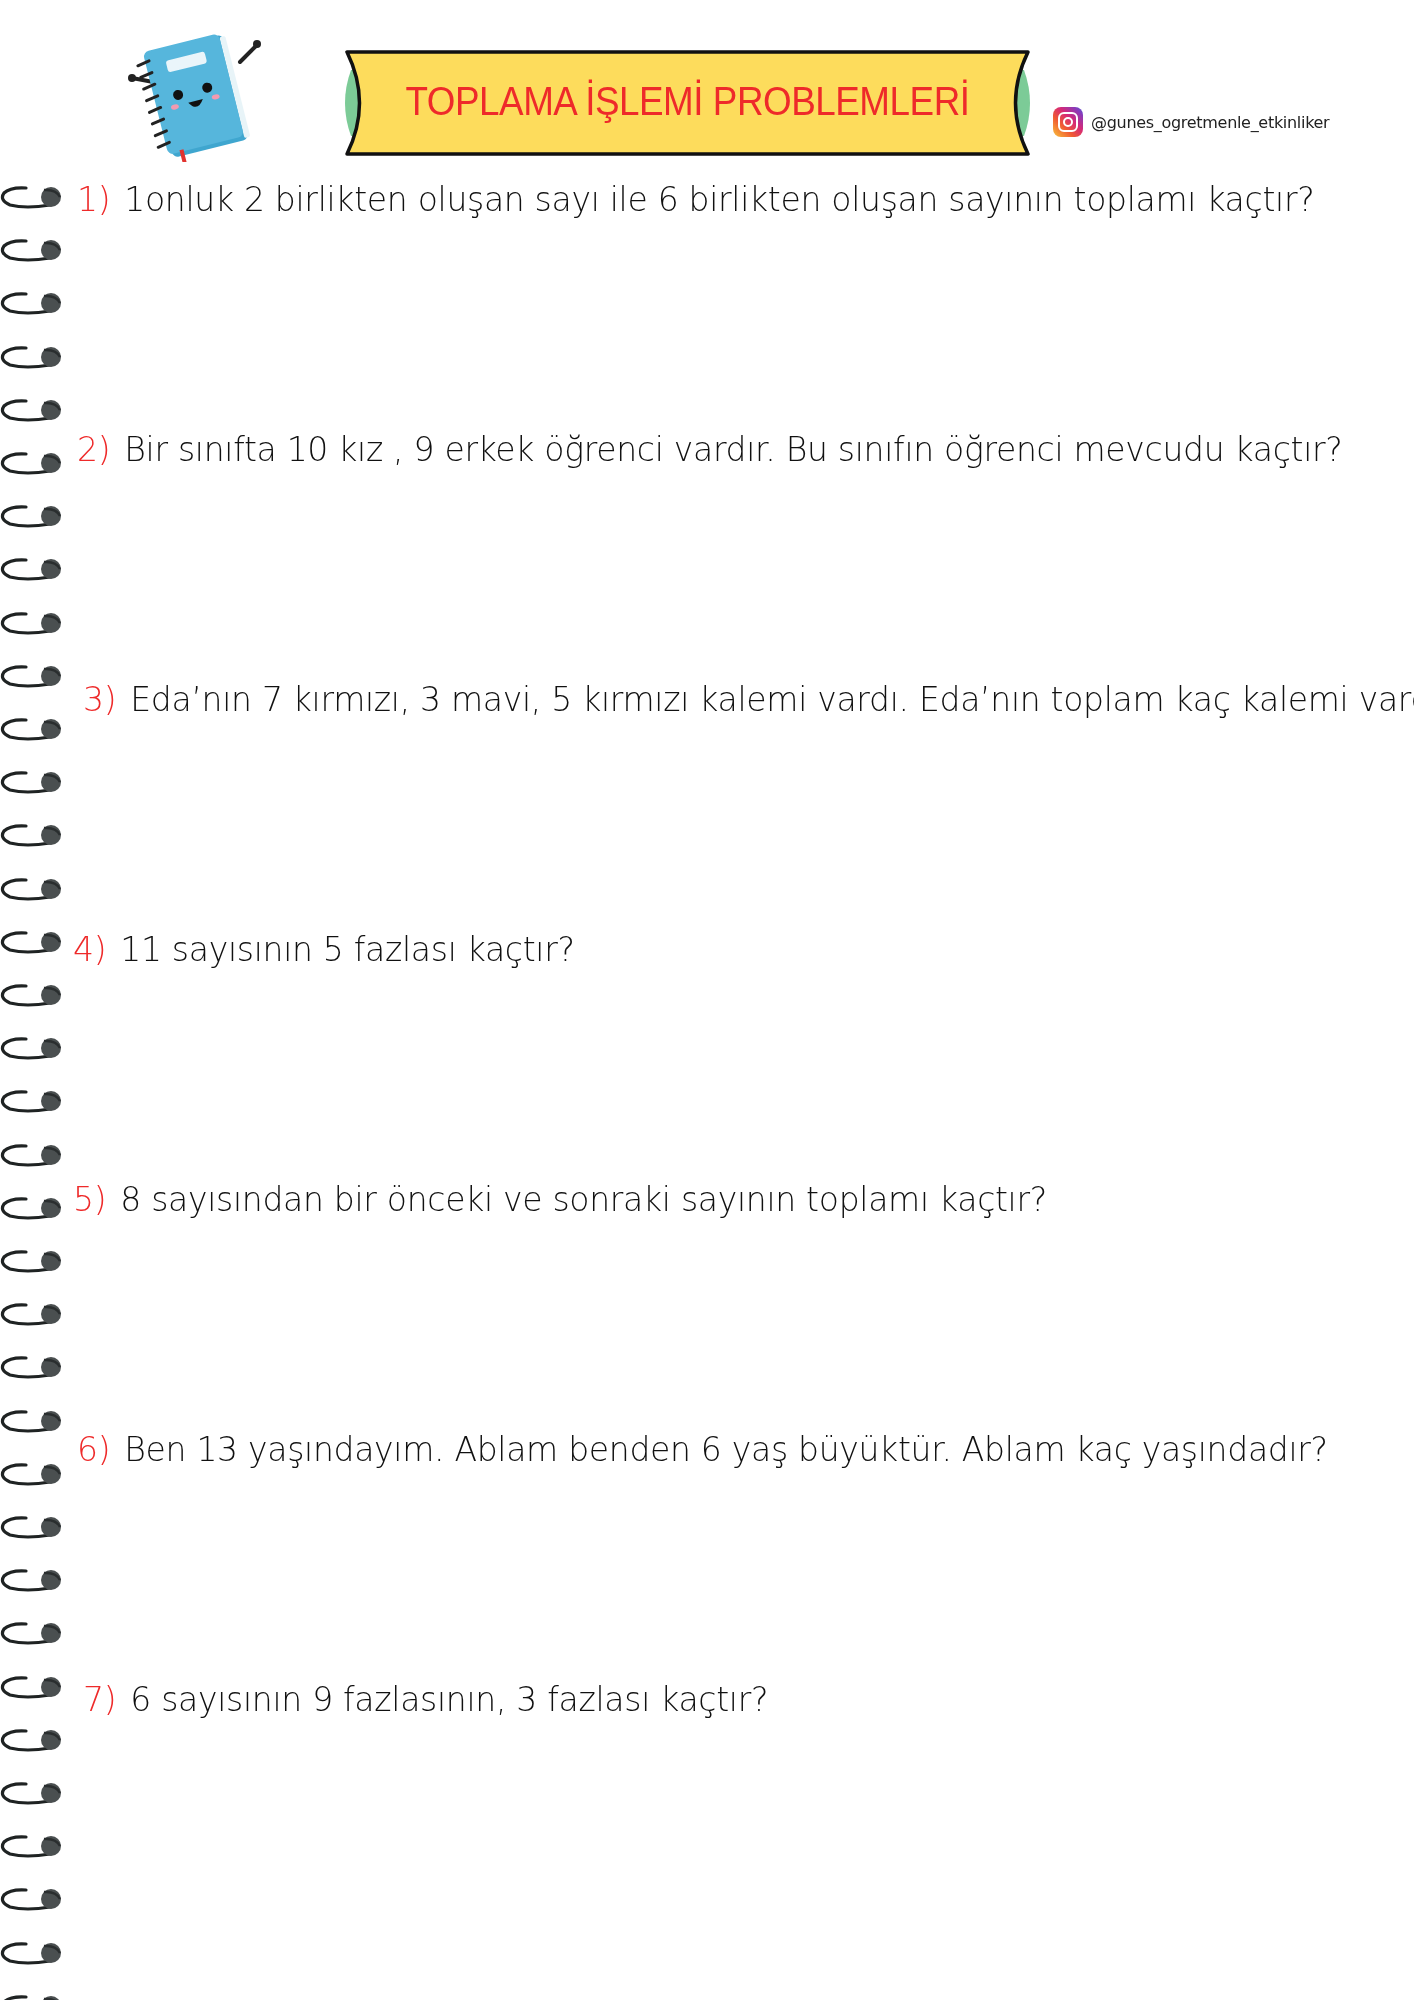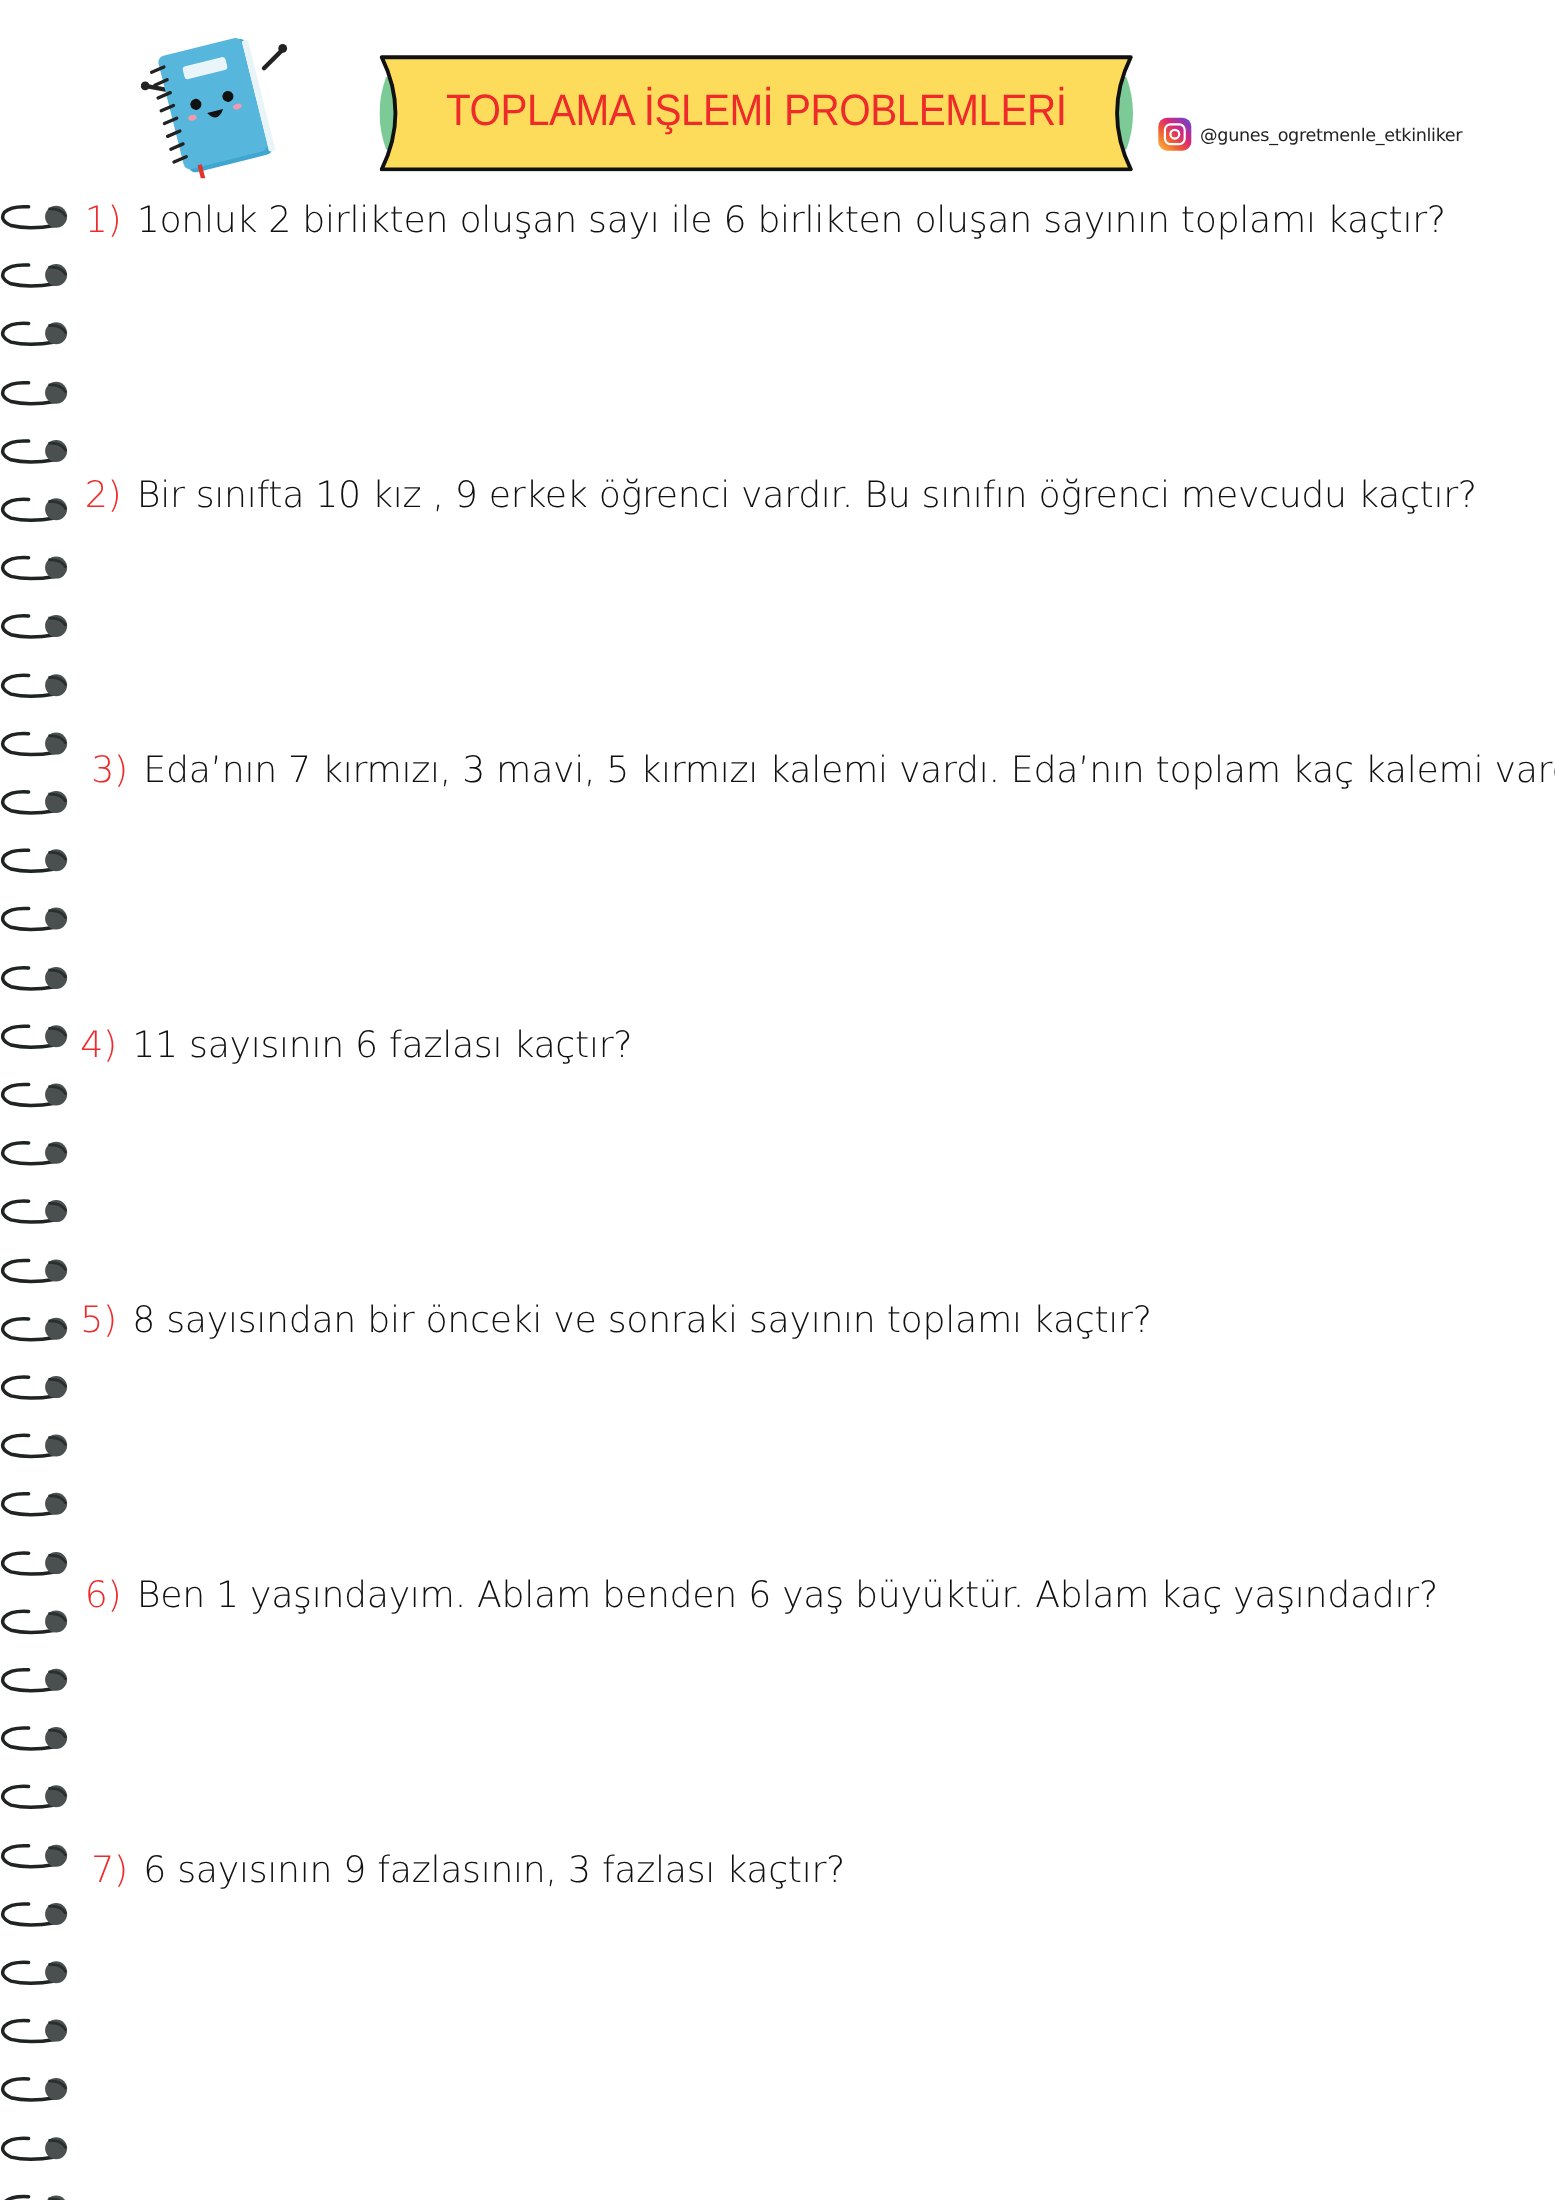--- a/index.html
+++ b/index.html
@@ -257,26 +257,26 @@
 <div class="question" style="left:77px; top:430px;">
   <span class="q-num">2)</span>
   <span class="q-text"> Bir sınıfta 10 kız , 9 erkek öğrenci vardır. Bu sınıfın öğrenci mevcudu kaçtır?</span>
 </div>
 <div class="question" style="left:83px; top:680px;">
   <span class="q-num">3)</span>
   <span class="q-text">Eda’nın 7 kırmızı, 3 mavi, 5 kırmızı kalemi vardı. Eda’nın toplam kaç kalemi vardır?</span>
 </div>
 <div class="question" style="left:73px; top:930px;">
   <span class="q-num">4)</span>
-  <span class="q-text">11 sayısının 6 fazlası kaçtır?</span>
+  <span class="q-text">11 sayısının 5 fazlası kaçtır?</span>
 </div>
 <div class="question" style="left:73px; top:1180px;">
   <span class="q-num">5)</span>
   <span class="q-text">8 sayısından bir önceki ve sonraki sayının toplamı kaçtır?</span>
 </div>
 <div class="question" style="left:77px; top:1430px;">
   <span class="q-num">6)</span>
-  <span class="q-text">Ben 1 yaşındayım.  Ablam benden  6 yaş büyüktür. Ablam kaç yaşındadır?</span>
+  <span class="q-text">Ben 13 yaşındayım.  Ablam benden  6 yaş büyüktür. Ablam kaç yaşındadır?</span>
 </div>
 <div class="question" style="left:83px; top:1680px;">
   <span class="q-num">7)</span>
   <span class="q-text">6 sayısının 9 fazlasının, 3 fazlası kaçtır?</span>
 </div>
 
 </body></html>

